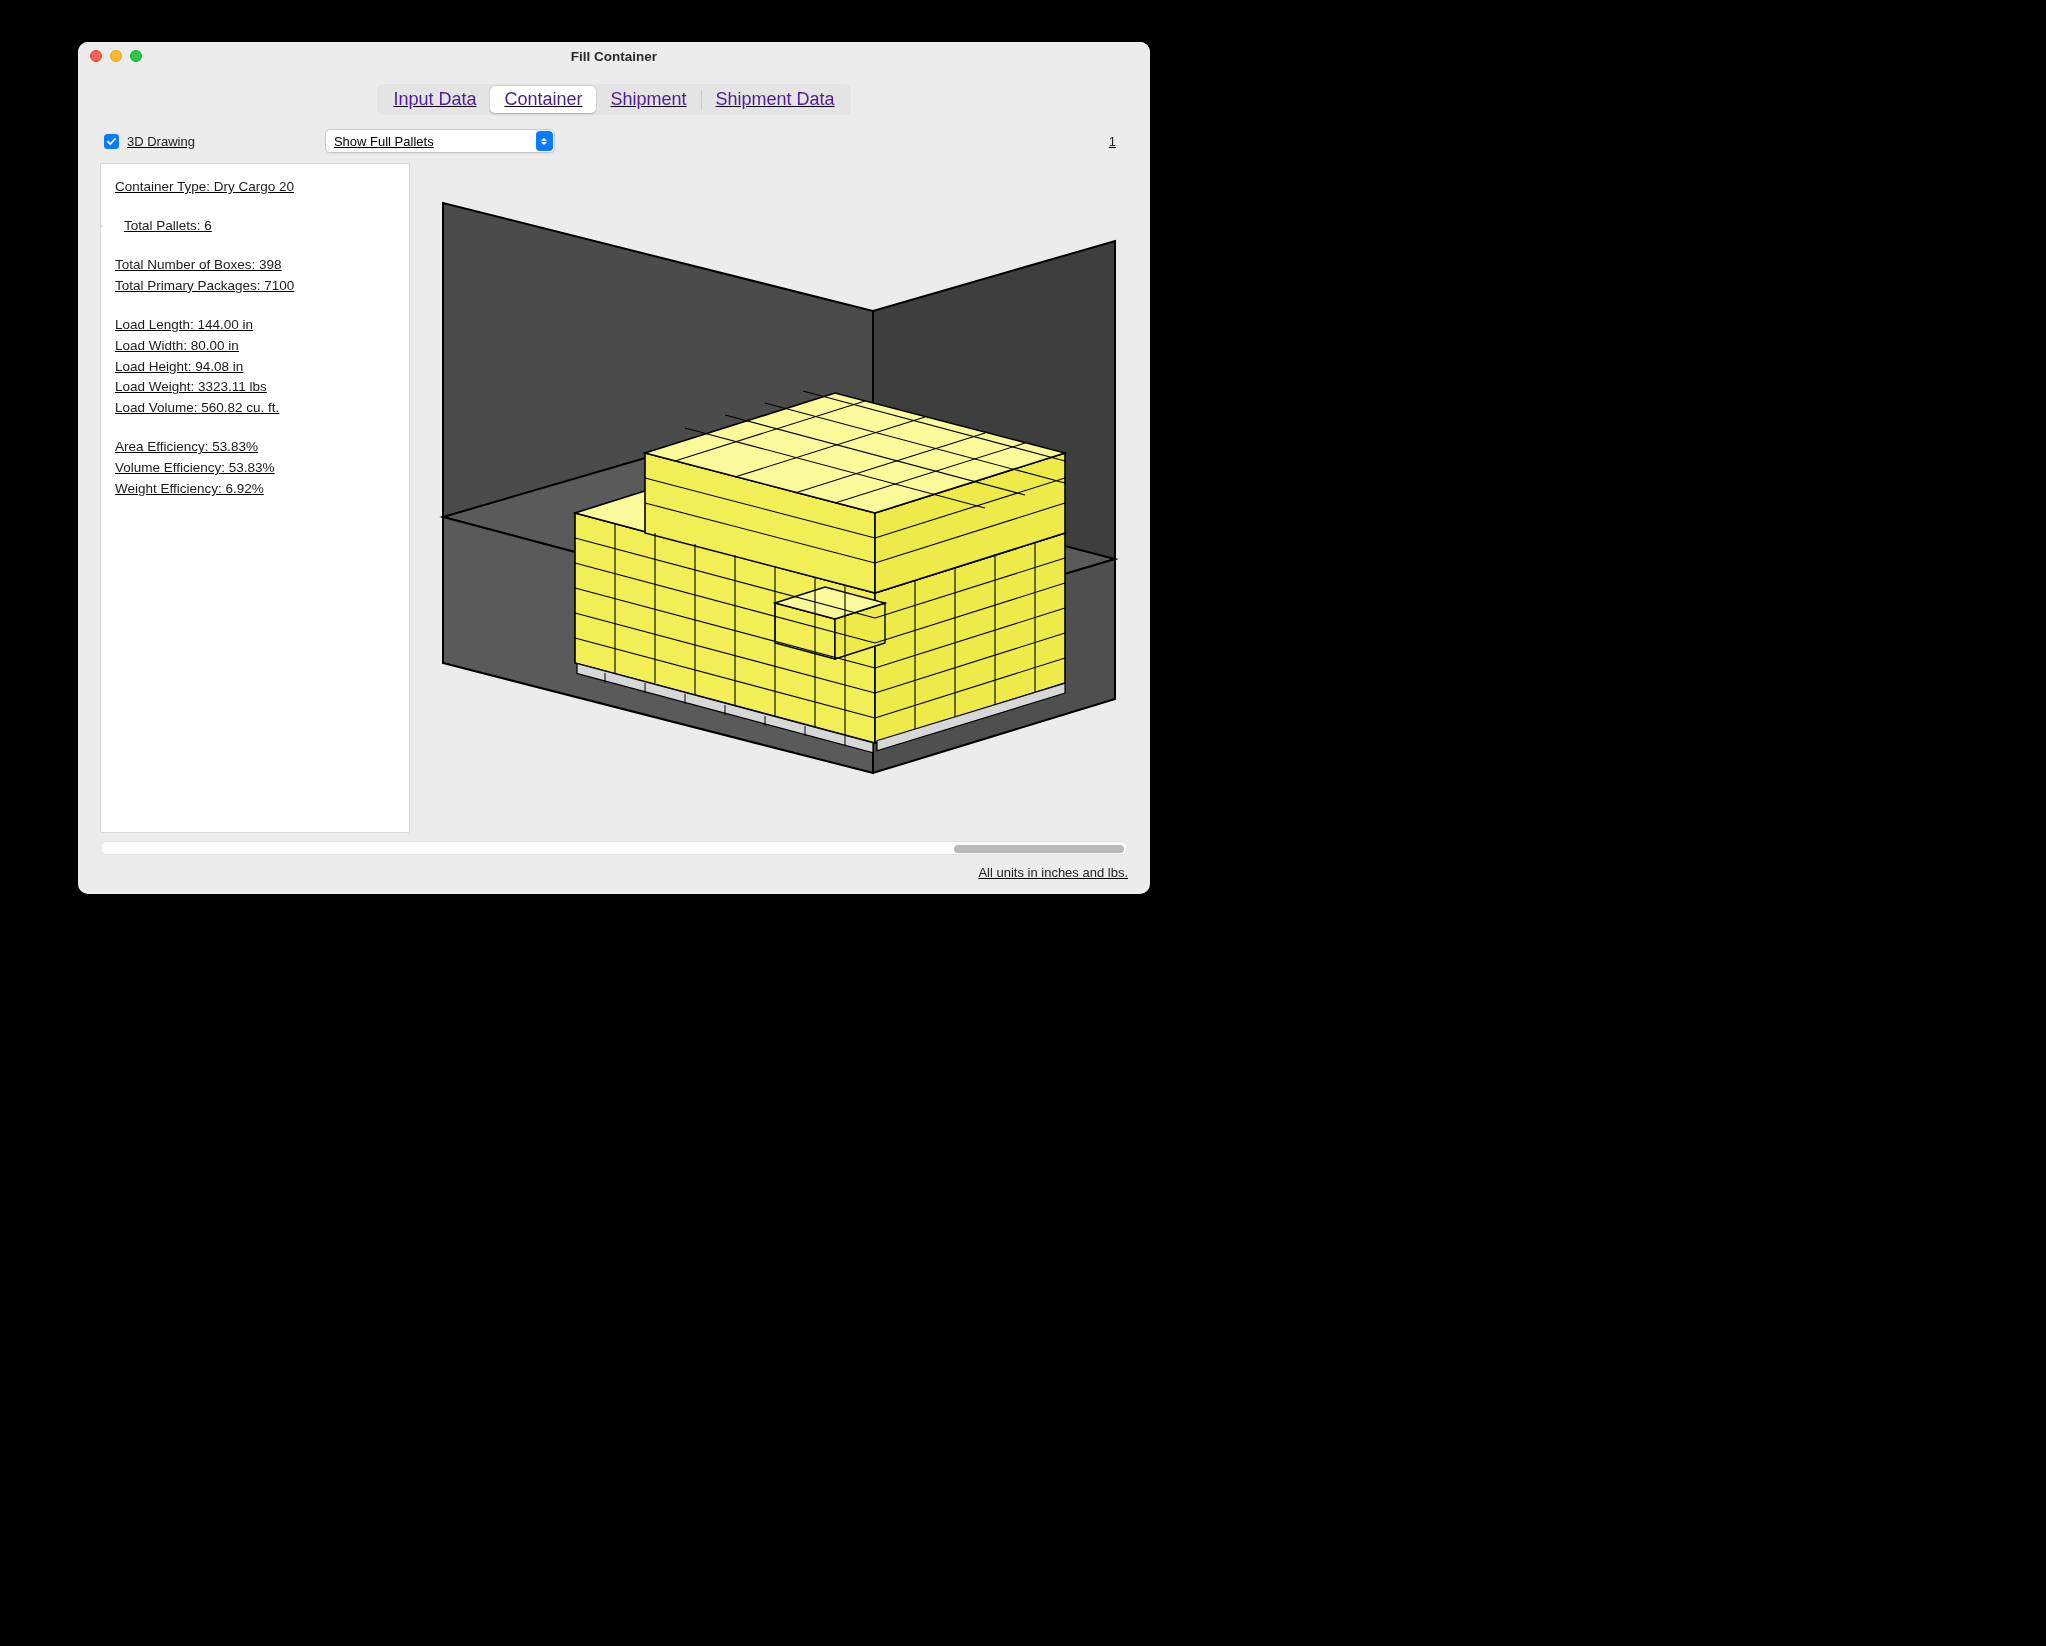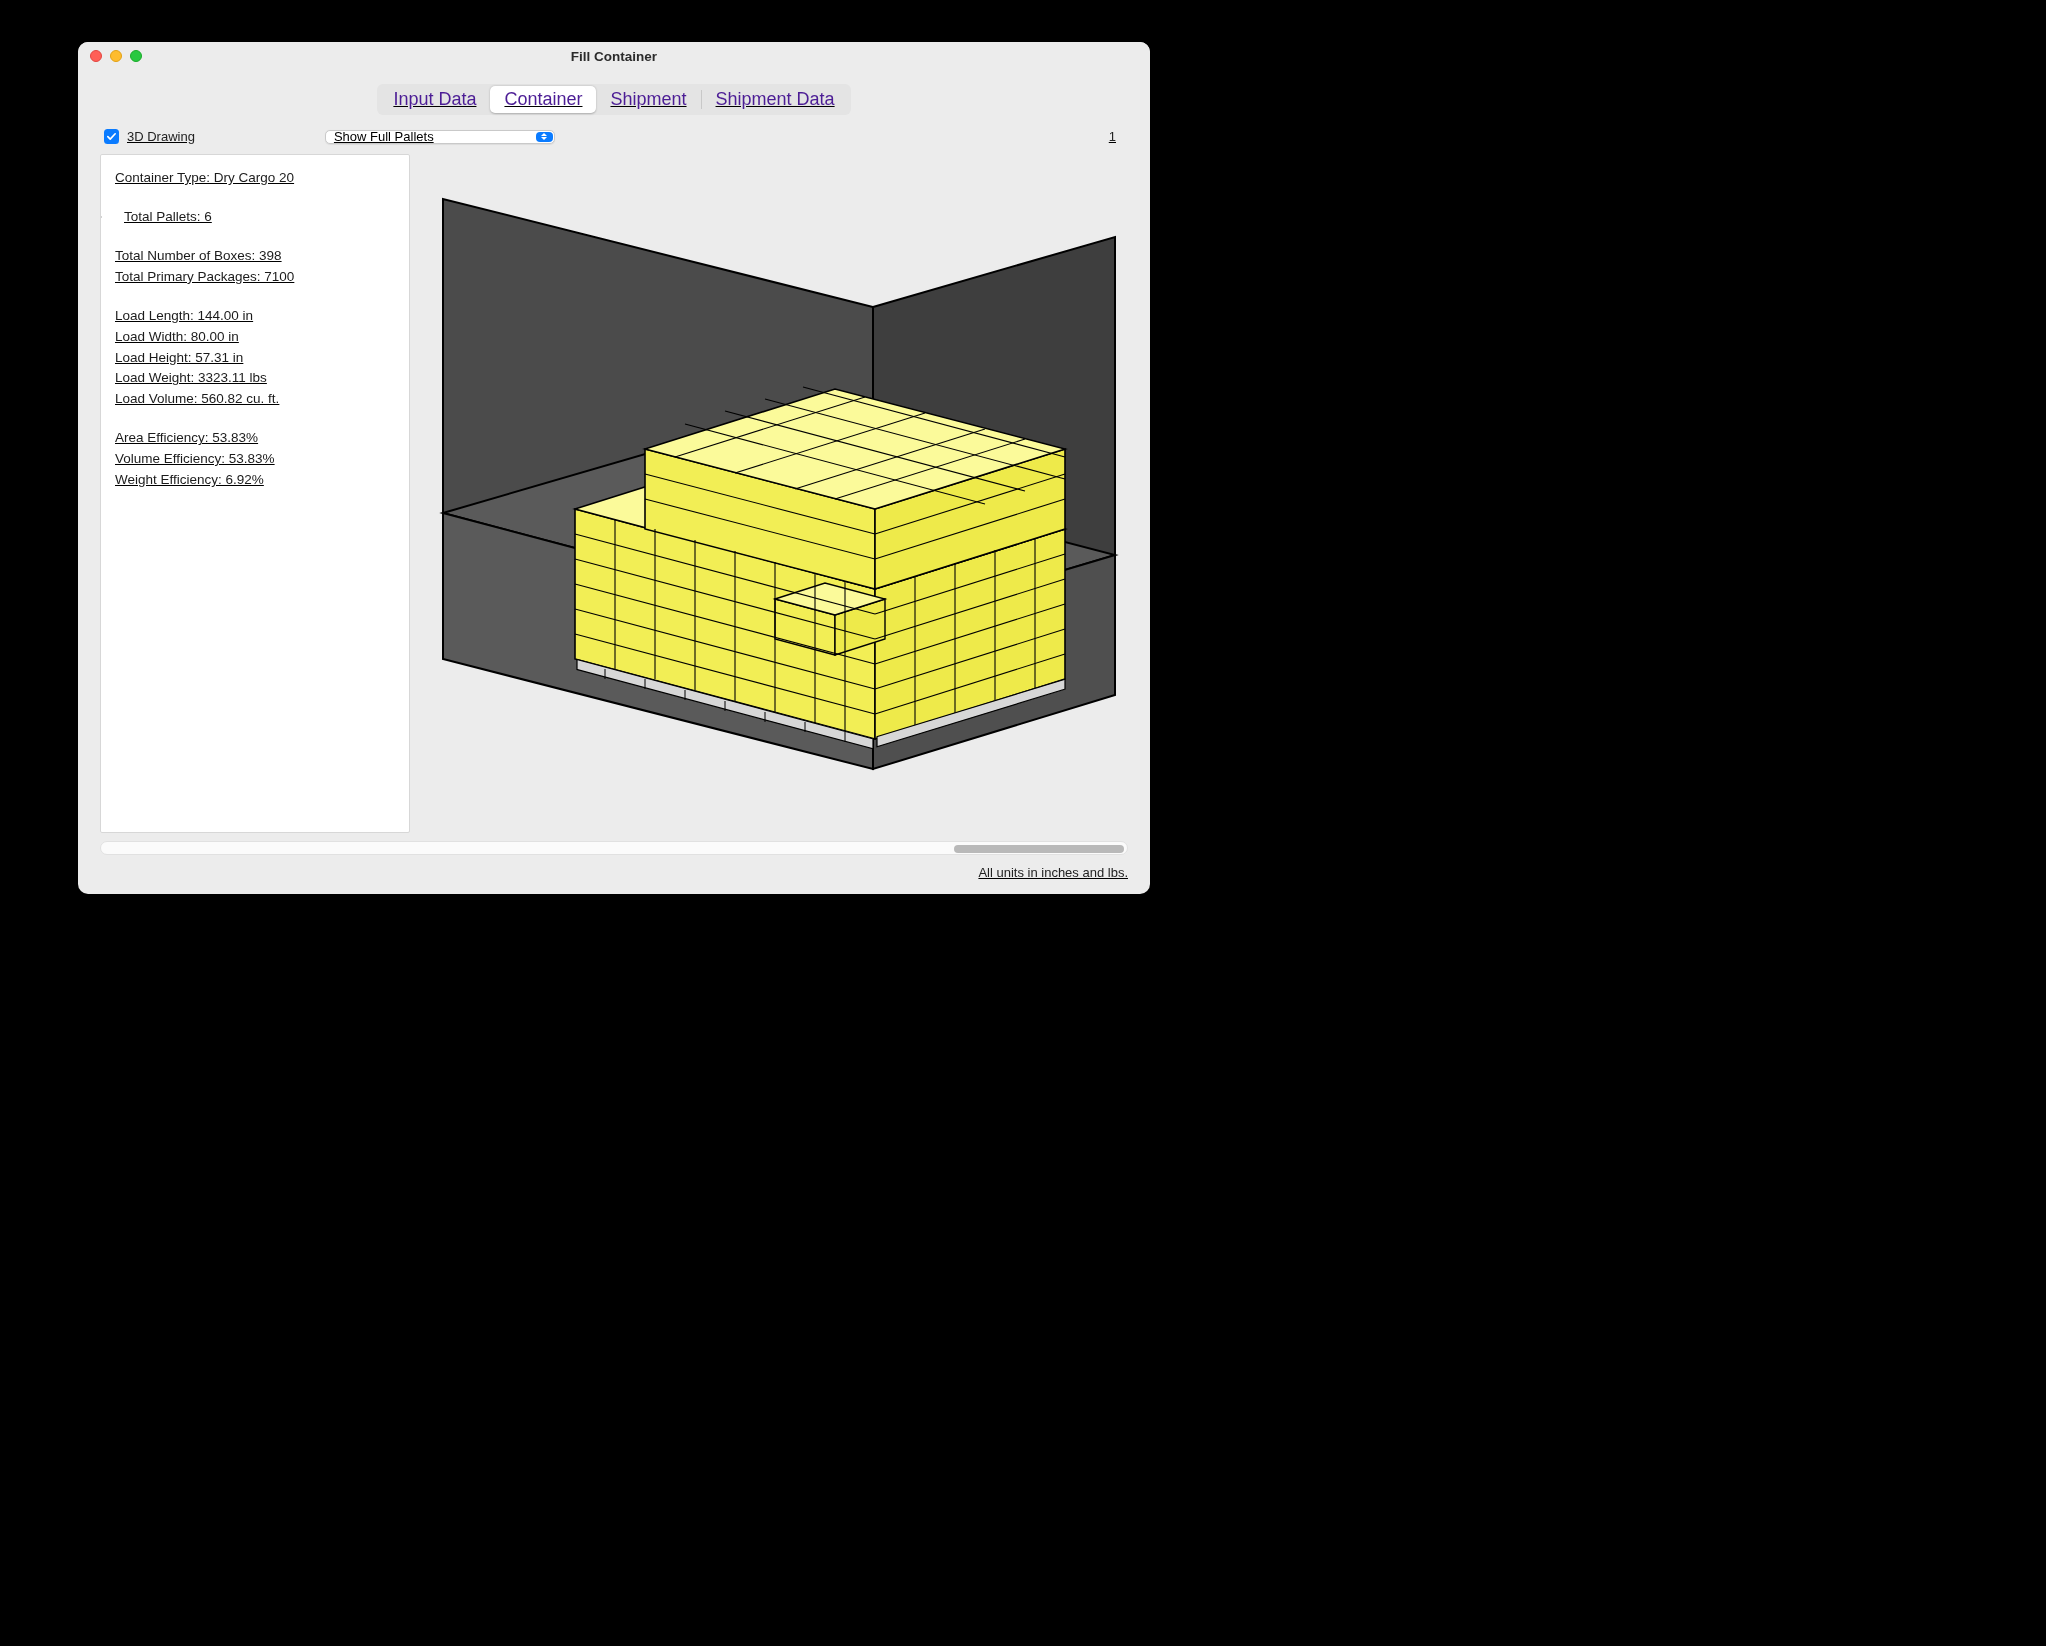--- a/index.html
+++ b/index.html
@@ -90,21 +90,21 @@
   }
   .chkbox svg { width: 11px; height: 11px; }
   .chk-label { font-size: 13px; color: #222; }
 
   .select-wrap {
     margin-left: 130px;
     position: relative;
   }
   .select {
     width: 230px;
-    height: 14px;
+    height: 24px;
     background: #fff;
     border: 0.5px solid #c9c9c9;
     border-radius: 5px;
     display: flex; align-items: center;
     padding: 0 24px 0 8px;
     font-size: 13px;
     position: relative;
     box-shadow: 0 0.5px 1px rgba(0,0,0,0.07);
   }
   .select-stepper {
@@ -244,21 +244,21 @@
       <div class="row disclosure">
         <span class="tri2"></span>
         <span>Total Pallets: 6</span>
       </div>
       <div class="spacer"></div>
       <div class="row" style="padding-left:6px">Total Number of Boxes: 398</div>
       <div class="row" style="padding-left:6px">Total Primary Packages: 7100</div>
       <div class="spacer"></div>
       <div class="row" style="padding-left:6px">Load Length: 144.00 in</div>
       <div class="row" style="padding-left:6px">Load Width: 80.00 in</div>
-      <div class="row" style="padding-left:6px">Load Height: 57.31 in</div>
+      <div class="row" style="padding-left:6px">Load Height: 94.08 in</div>
       <div class="row" style="padding-left:6px">Load Weight: 3323.11 lbs</div>
       <div class="row" style="padding-left:6px">Load Volume: 560.82 cu. ft.</div>
       <div class="spacer"></div>
       <div class="row" style="padding-left:6px">Area Efficiency: 53.83%</div>
       <div class="row" style="padding-left:6px">Volume Efficiency: 53.83%</div>
       <div class="row" style="padding-left:6px">Weight Efficiency: 6.92%</div>
     </div>
 
     <div class="viz">
       <svg width="700" height="610" viewBox="0 0 700 610">

